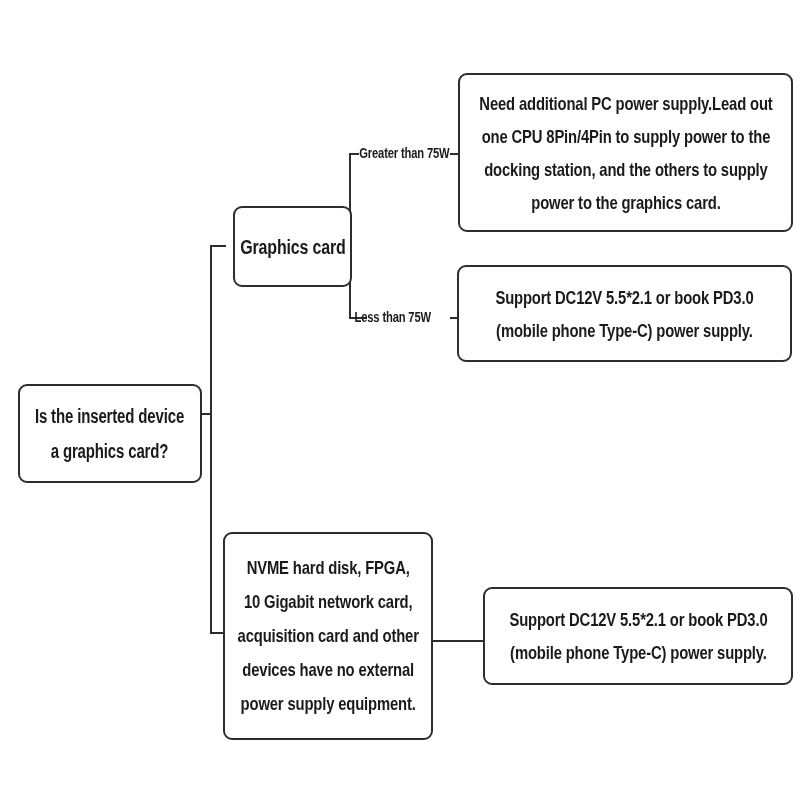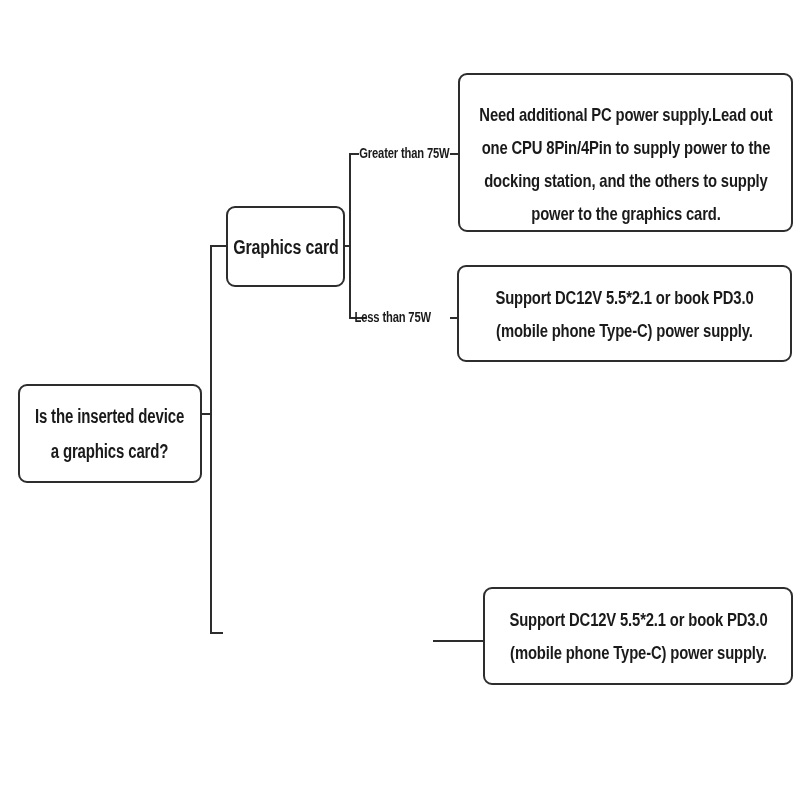--- a/index.html
+++ b/index.html
@@ -21,22 +21,22 @@
   #graphics-node .txt{font-size:20px;line-height:24px;transform:scaleX(0.8);}
   #nvme-node .txt{line-height:34px;}
   .line{position:absolute;background:#2d2d2d;}
   .blabel{
     position:absolute;display:flex;align-items:flex-end;justify-content:center;
   }
   .blabel .txt{font-size:14px;line-height:20px;transform:scaleX(0.8);}
 
   
   #root-node{left:18px;top:384px;width:184px;height:99px;}
-  #graphics-node{left:226px;top:206px;width:119px;height:81px;}
-  #outcome-greater-node{left:458px;top:73px;width:335px;height:159px;align-items:flex-end;}
+  #graphics-node{left:233px;top:206px;width:119px;height:81px;}
+  #outcome-greater-node{left:458px;top:73px;width:335px;height:159px;}
   #outcome-less-node{left:457px;top:265px;width:335px;height:97px;}
   #nvme-node{left:223px;top:532px;width:210px;height:208px;}
   #outcome-other-node{left:483px;top:587px;width:310px;height:98px;}
 
   #label-greater{left:344px;top:143px;width:120px;height:20px;}
   #label-less{left:333px;top:307px;width:120px;height:20px;}
 </style>
 </head>
 <body>
 
@@ -68,20 +68,27 @@
 one CPU 8Pin/4Pin to supply power to the
 docking station, and the others to supply
 power to the graphics card.</div>
   </div>
 
   <div class="node" id="outcome-less-node">
     <div class="txt">Support DC12V 5.5*2.1 or book PD3.0
 (mobile phone Type-C) power supply.</div>
   </div>
 
+  <div class="node" id="nvme-node">
+    <div class="txt">NVME hard disk, FPGA,
+10 Gigabit network card,
+acquisition card and other
+devices have no external
+power supply equipment.</div>
+  </div>
 
   <div class="node" id="outcome-other-node">
     <div class="txt">Support DC12V 5.5*2.1 or book PD3.0
 (mobile phone Type-C) power supply.</div>
   </div>
 
   <div class="blabel" id="label-greater">
     <div class="txt">Greater than 75W</div>
   </div>
   <div class="blabel" id="label-less">

